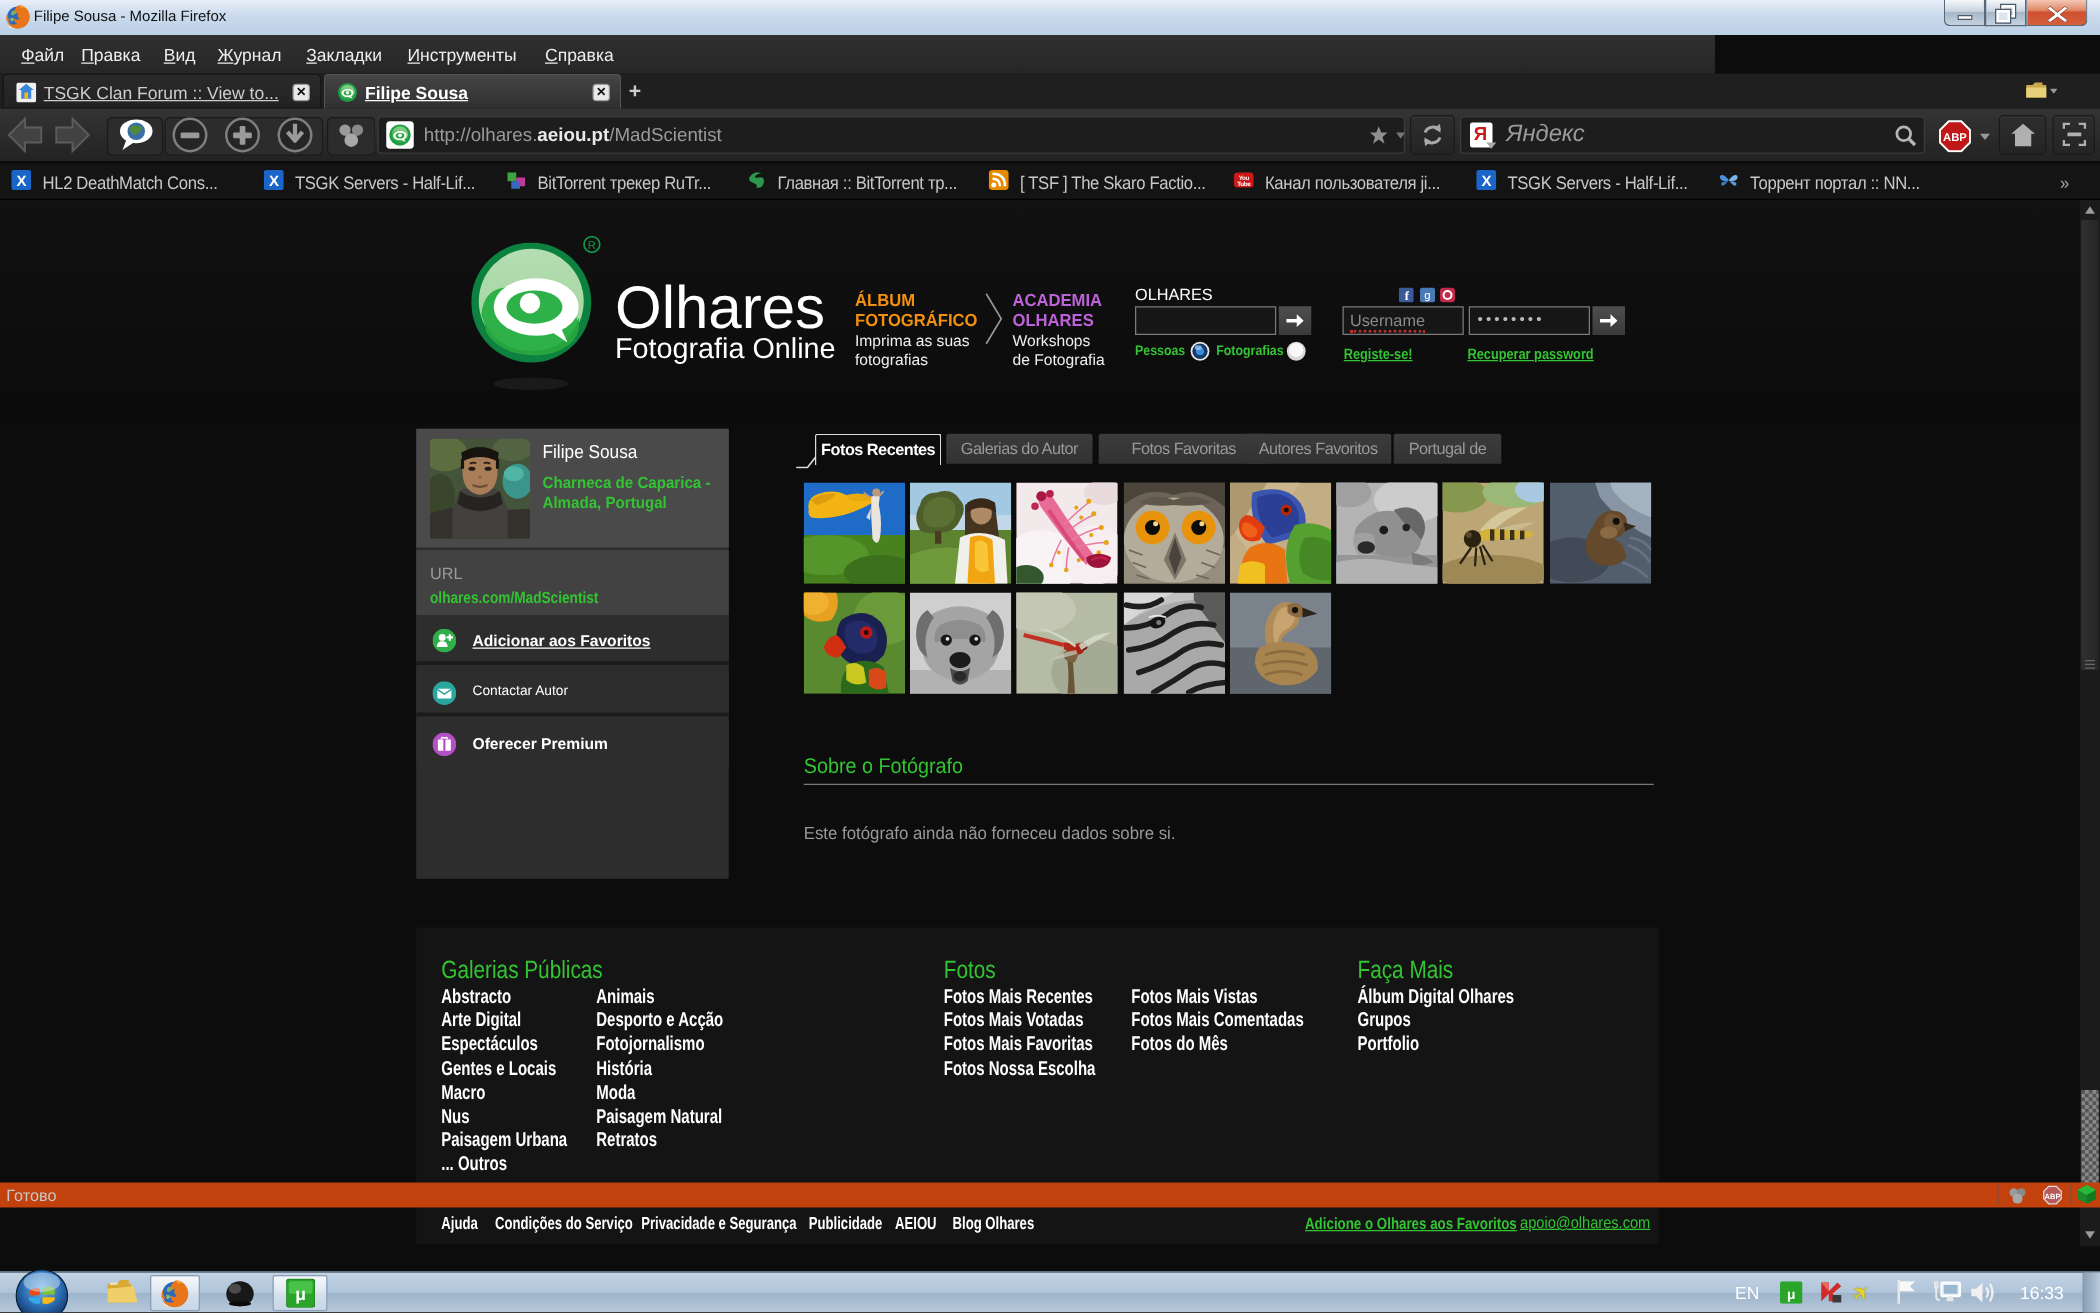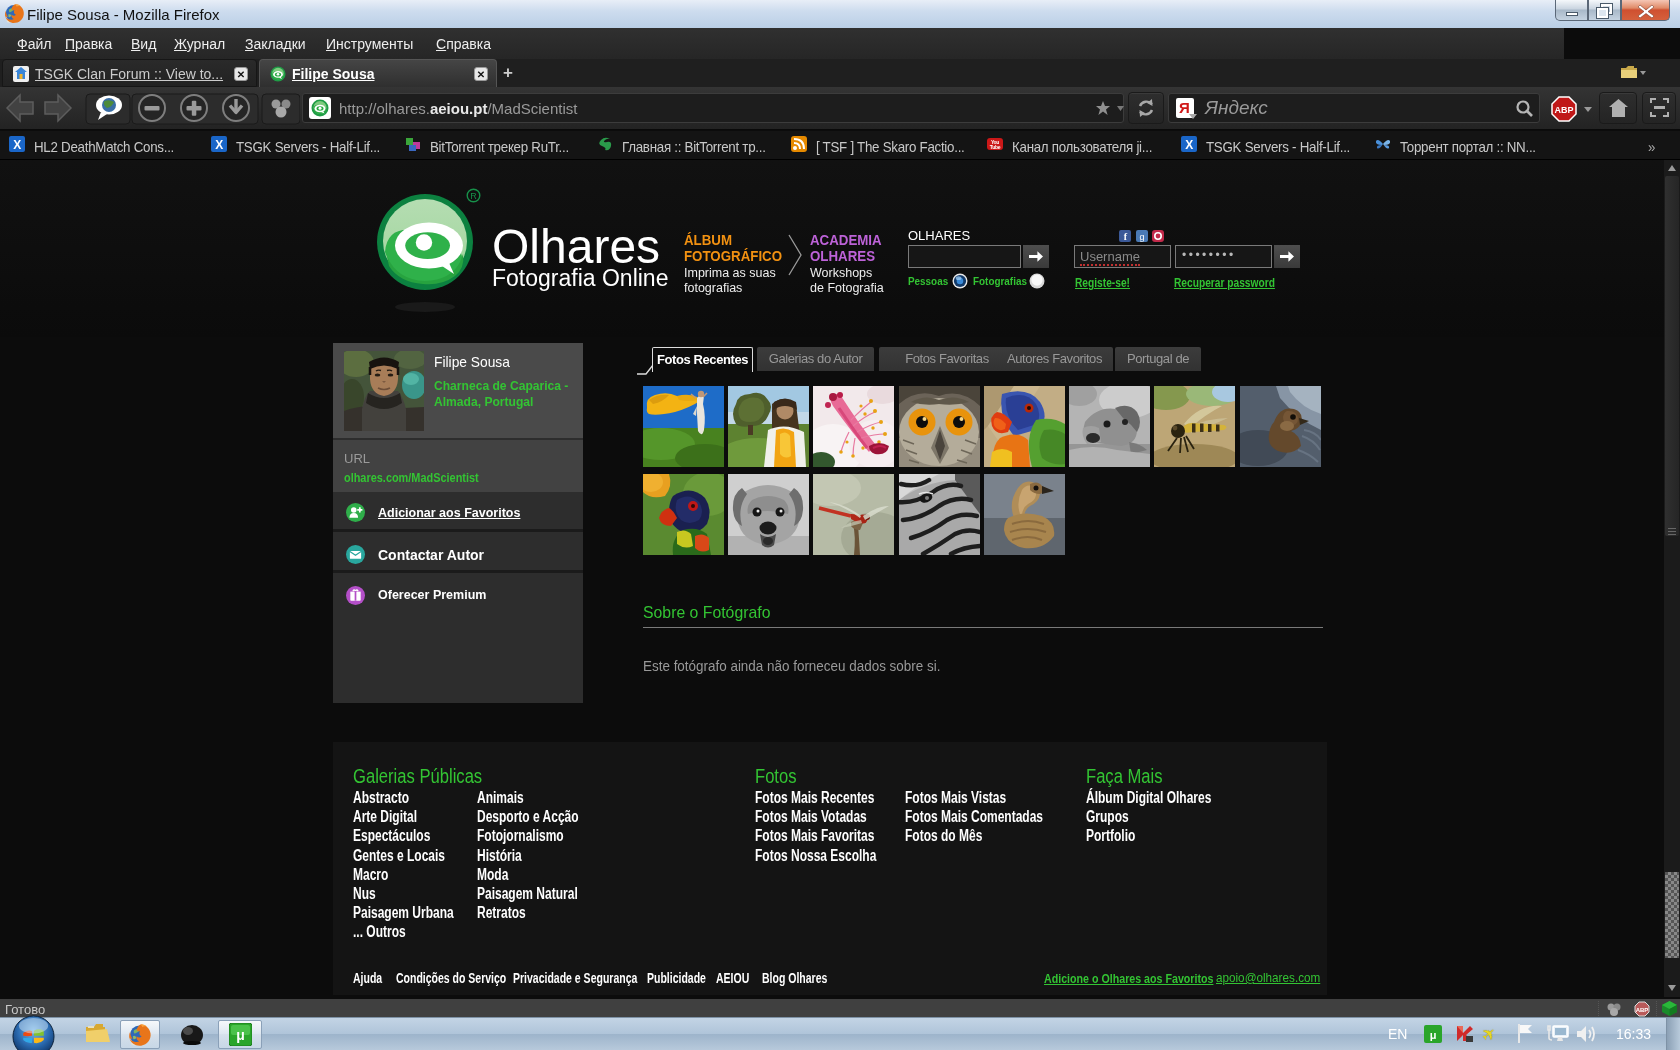--- a/index.html
+++ b/index.html
@@ -1,26 +1,26 @@
 <!DOCTYPE html>
 <html><head>
 <meta charset="utf-8">
 <style>
 * { margin:0; padding:0; box-sizing:border-box; }
 body { width:1680px; height:1050px; overflow:hidden; background:#0c0c0c; font-family:"Liberation Sans", sans-serif; position:relative; }
 
 #titlebar { position:absolute; left:0; top:0; width:1680px; height:28px;
   background:linear-gradient(to bottom,#e8eef7 0%,#cddcee 40%,#bacfe6 100%); }
-#titlebar .ttext { position:absolute; left:27px; top:6px; font-size:15px; color:#111;text-align:center; }
+#titlebar .ttext { position:absolute; left:27px; top:6px; font-size:12px; color:#111;text-align:center; }
 .winbtns { position:absolute; top:0; right:10px; height:21px; display:flex; }
 .winbtn { width:33px; height:21px; background:linear-gradient(to bottom,#f5f8fb 0%,#c9d4e0 45%,#a8b8c8 50%,#c4d2e0 100%); border:1px solid #5b6878; border-top:none; position:relative; }
 .winbtn.close { width:49px; background:linear-gradient(to bottom,#f5c6b5 0%,#e08a68 40%,#cf5030 50%,#d4603c 100%); border-bottom-right-radius:5px; }
 .winbtn.min { border-bottom-left-radius:5px; }
 
-#menubar { position:absolute; left:0; top:28px; width:1564px; height:31px;
+#menubar { position:absolute; left:0; top:28px; width:1372px; height:31px;
   background:linear-gradient(to bottom,#303030,#262626); color:#eee; font-size:14px; }
 #menubar span { position:absolute; top:8px; }
 #menubar u { text-decoration:underline; }
 
 #tabbar { position:absolute; left:0; top:59px; width:1680px; height:28px; background:#1f1f1f; }
 .tab { position:absolute; top:0; height:28px; border-radius:4px 4px 0 0; font-size:14px; color:#ccc; }
 .tab .tl { position:absolute; left:32px; top:6px; white-space:nowrap;text-decoration:underline; }
 .tab .ticon { position:absolute; left:10px; top:6px; width:16px; height:16px; }
 .tab .tclose { position:absolute; right:8px; top:7px; width:14px; height:14px; background:#e8e8e8; border:1px solid #999; border-radius:3px; color:#111; font-size:10px; line-height:13px; text-align:center; font-weight:bold; }
 
@@ -31,21 +31,21 @@
 .searchfield { position:absolute; left:1168px; top:6px; width:372px; height:30px; background:#1d1d1d; border:1px solid #3c3c3c; border-radius:3px; }
 
 #bmbar { position:absolute; left:0; top:131px; width:1680px; height:29px; background:#141414; border-bottom:1px solid #000; font-size:14.5px; color:#c8c8c8; letter-spacing:-0.3px; }
 .bm { position:absolute; top:8px; white-space:nowrap; transform:scaleX(0.92); transform-origin:0 0; }
 .bmicon { position:absolute; top:-1px; width:16px; height:16px; }
 
 #viewport { position:absolute; left:0; top:160px; width:1664px; height:837px; background:#0c0c0c; overflow:hidden; }
 
 #scrollbar { position:absolute; right:0; top:160px; width:16px; height:837px; background:#1b1b1b; }
 
-#statusbar { position:absolute; left:0; top:999px; width:1680px; height:20px; background:#404040; color:#c8c8c8; font-size:13px; }
+#statusbar { position:absolute; left:0; top:946px; width:1680px; height:20px; background:#c2410c; color:#c8c8c8; font-size:13px; }
 
 #taskbar { position:absolute; left:0; top:1017px; width:1680px; height:33px;
   background:linear-gradient(to bottom,#c3d4e5 0%,#afc4d9 50%,#9db4cb 51%,#b7c9db 100%); border-top:1px solid #7e92a6; }
 .grn { color:#33c433; }
 .ctab { position:absolute; top:187px; height:24px; background:linear-gradient(to bottom,#3c3c3c,#323232); color:#999; font-size:13px; letter-spacing:-0.4px; text-align:center; line-height:24px; border-radius:2px 2px 0 0; }
 .flinks { position:absolute; color:#fff; font-size:16px; font-weight:bold; line-height:19.2px; white-space:nowrap; transform:scaleX(0.75); transform-origin:0 0; }
 .fbot { top:811px; font-size:14px; line-height:14px; }
 .fhead { position:absolute; top:605px; font-size:20px; transform:scaleX(0.83); transform-origin:0 0; white-space:nowrap; }
 .thumb { position:absolute; width:81px; height:81px; overflow:hidden; }
 </style>
@@ -360,21 +360,21 @@
       <path d="M4 17 Q4 11.5 9 11.5 Q14 11.5 14 17Z" fill="#fff"></path>
     <path d="M16 5 L16 11 M13 8 L19 8" stroke="#fff" stroke-width="2"></path>
   </svg>
   <span style="position:absolute;left:378px;top:346px;color:#fff;font-size:12.5px;font-weight:bold;text-decoration:underline;">Adicionar aos Favoritos</span>
   <div style="position:absolute;left:333px;top:375px;width:250px;height:38px;background:#2d2d2d;border-bottom:3px solid #1b1b1b;"></div>
   <svg style="position:absolute;left:346px;top:385px" width="19" height="19" viewBox="0 0 22 22">
     <circle cx="11" cy="11" r="11" fill="#29a79e"></circle>
     <rect x="4.5" y="7" width="13" height="9" rx="1" fill="#fff"></rect>
     <path d="M4.5 7.5 L11 12 L17.5 7.5" stroke="#29a79e" stroke-width="1.4" fill="none"></path>
   </svg>
-  <span style="position:absolute;left:378px;top:387px;color:#fff;font-size:14px;font-weight:bold;text-align:center;">Contactar Autor</span>
+  <span style="position:absolute;left:378px;top:387px;color:#fff;font-size:11px;font-weight:normal;text-align:center;">Contactar Autor</span>
   <div style="position:absolute;left:333px;top:416px;width:250px;height:38px;background:#2d2d2d;"></div>
   <svg style="position:absolute;left:346px;top:426px" width="19" height="19" viewBox="0 0 22 22">
     <circle cx="11" cy="11" r="11" fill="#b44fc8"></circle>
     <rect x="5" y="9" width="12" height="8" rx="1" fill="#fff"></rect>
     <rect x="5" y="6.5" width="12" height="3" fill="#fff"></rect>
     <rect x="10" y="5" width="2" height="12" fill="#b44fc8"></rect>
     <path d="M8 6 Q9 3.5 11 5.5 M14 6 Q13 3.5 11 5.5" stroke="#fff" stroke-width="1.5" fill="none"></path>
   </svg>
   <span style="position:absolute;left:378px;top:428px;color:#fff;font-size:12.5px;font-weight:bold;">Oferecer Premium</span>
 

